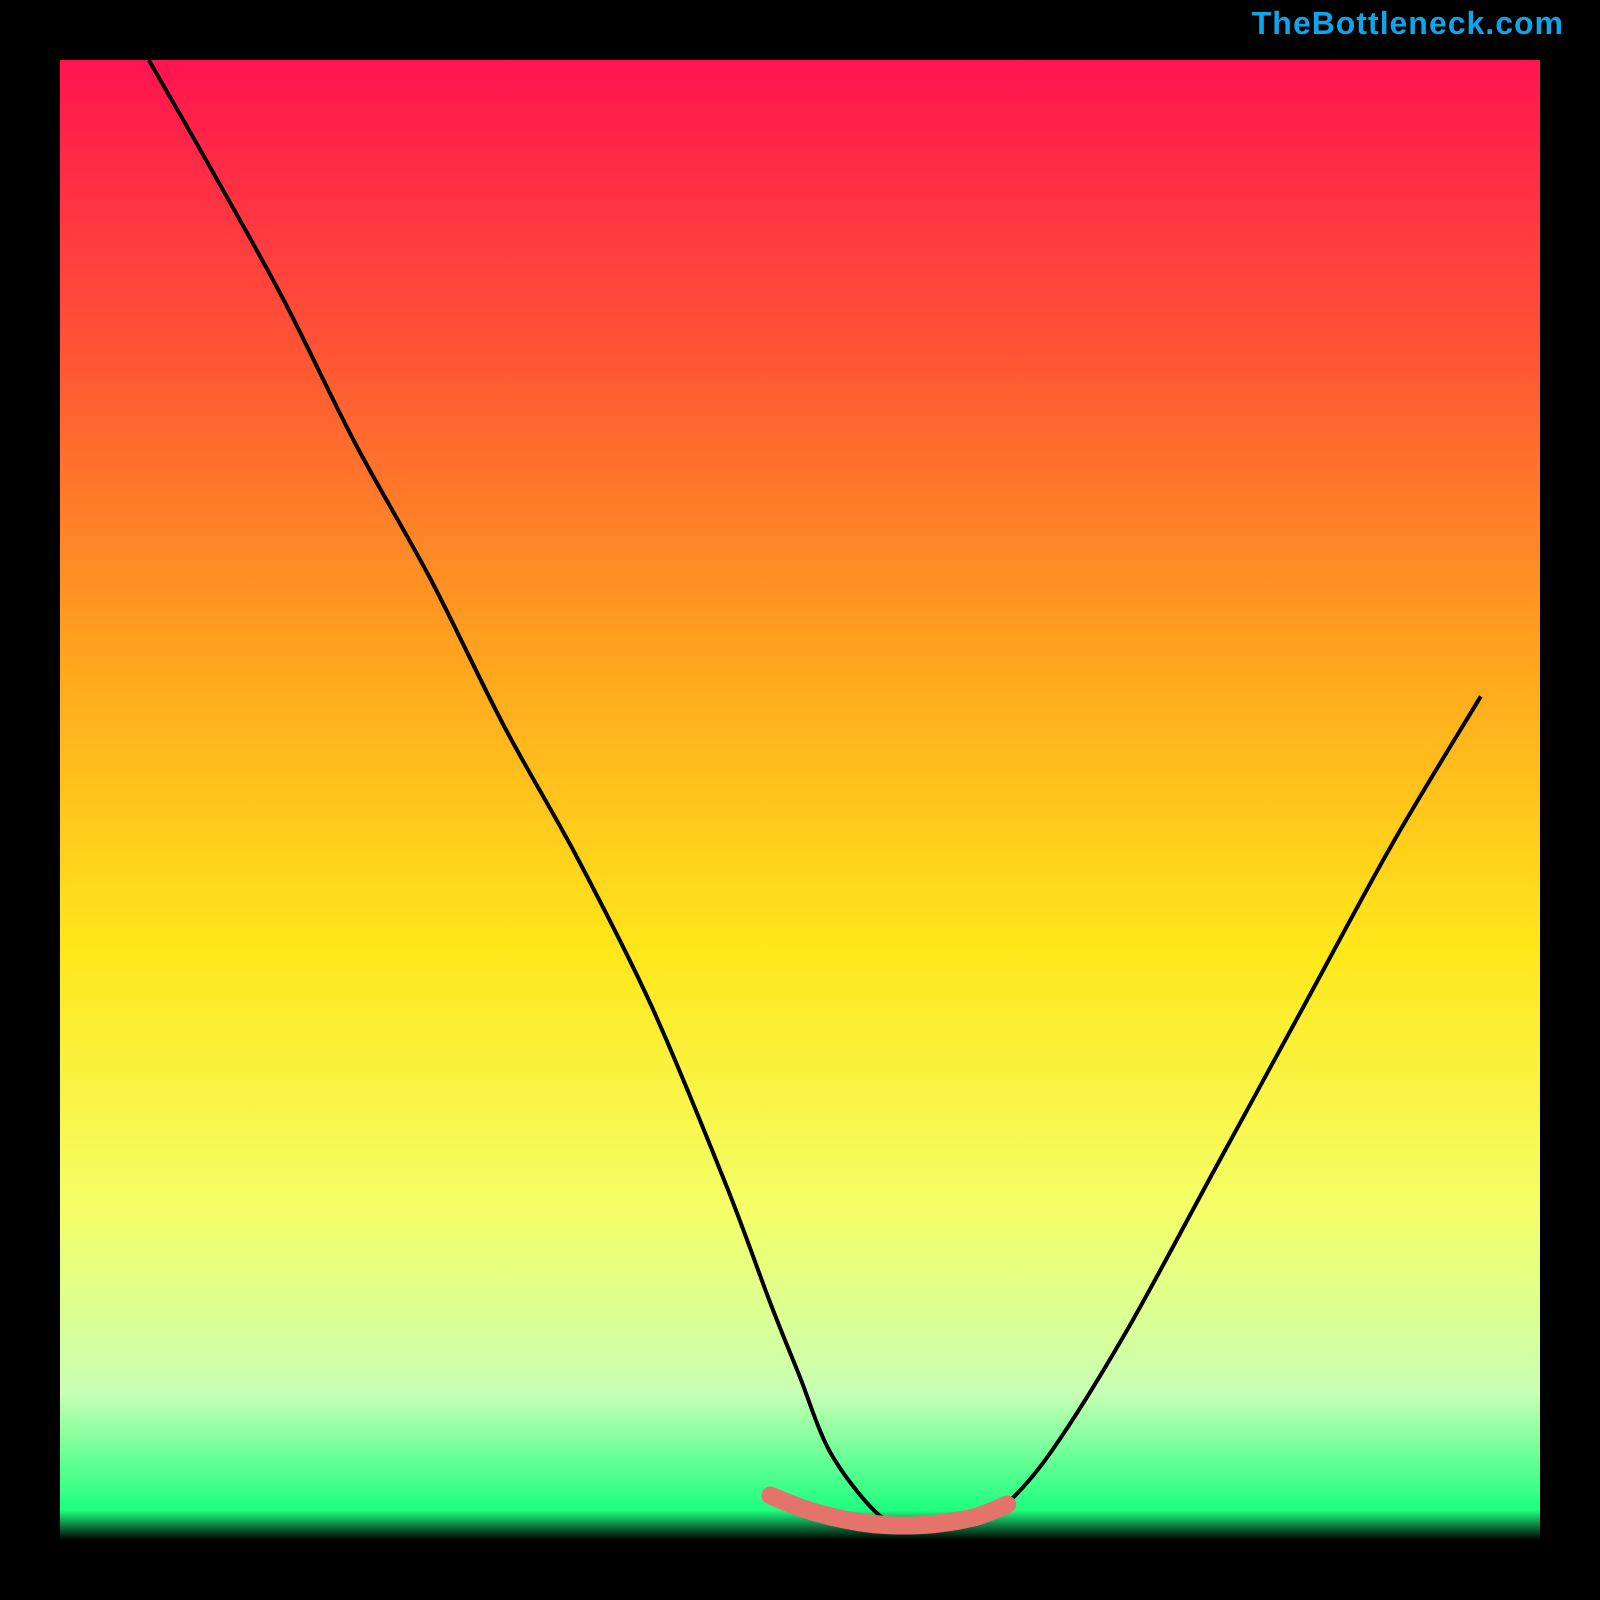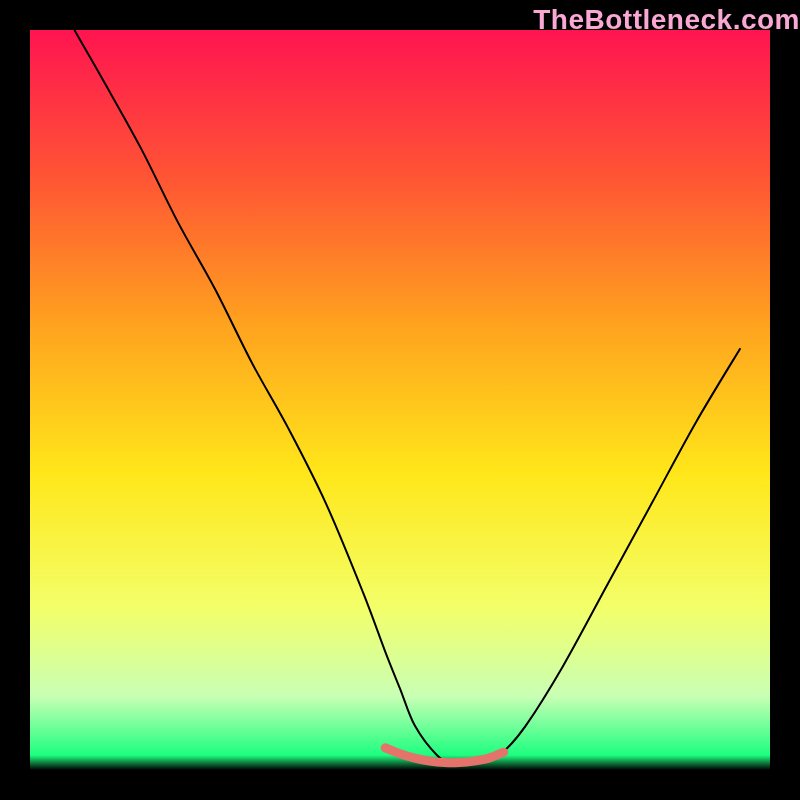--- a/index.html
+++ b/index.html
@@ -12,24 +12,24 @@
   }
   .outer {
     position: relative;
     width: 800px;
     height: 800px;
     background: #000;
   }
   .watermark {
     position: absolute;
     top: 4px;
-    right: 0;
-    color: #f9a8d4;
+    right: 18px;
+    color: #0ea5e9;
     font-family: Arial, Helvetica, sans-serif;
-    font-size: 28px;
+    font-size: 16px;
     font-weight: 600;
     letter-spacing: 0.5px;
     z-index: 50;
   }
   .plot {
     position: absolute;
     display: block;
   }
 </style>
 </head>

